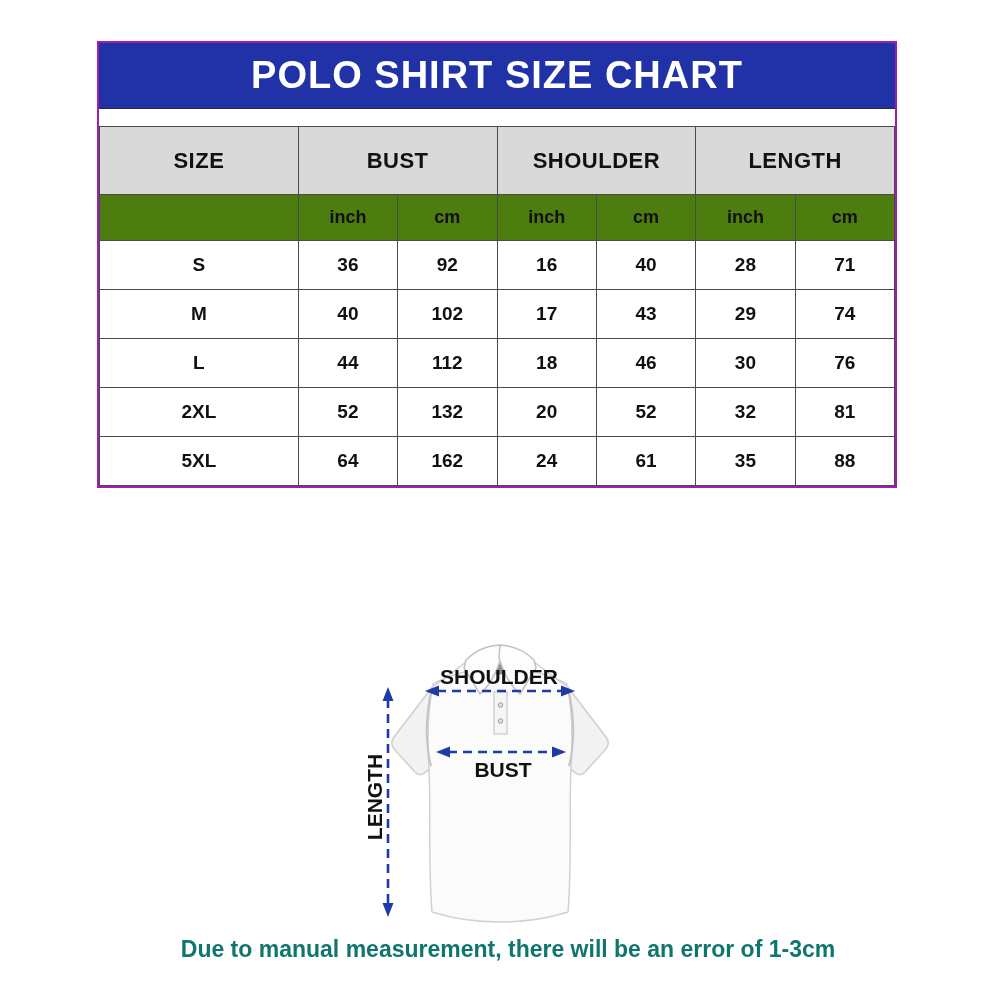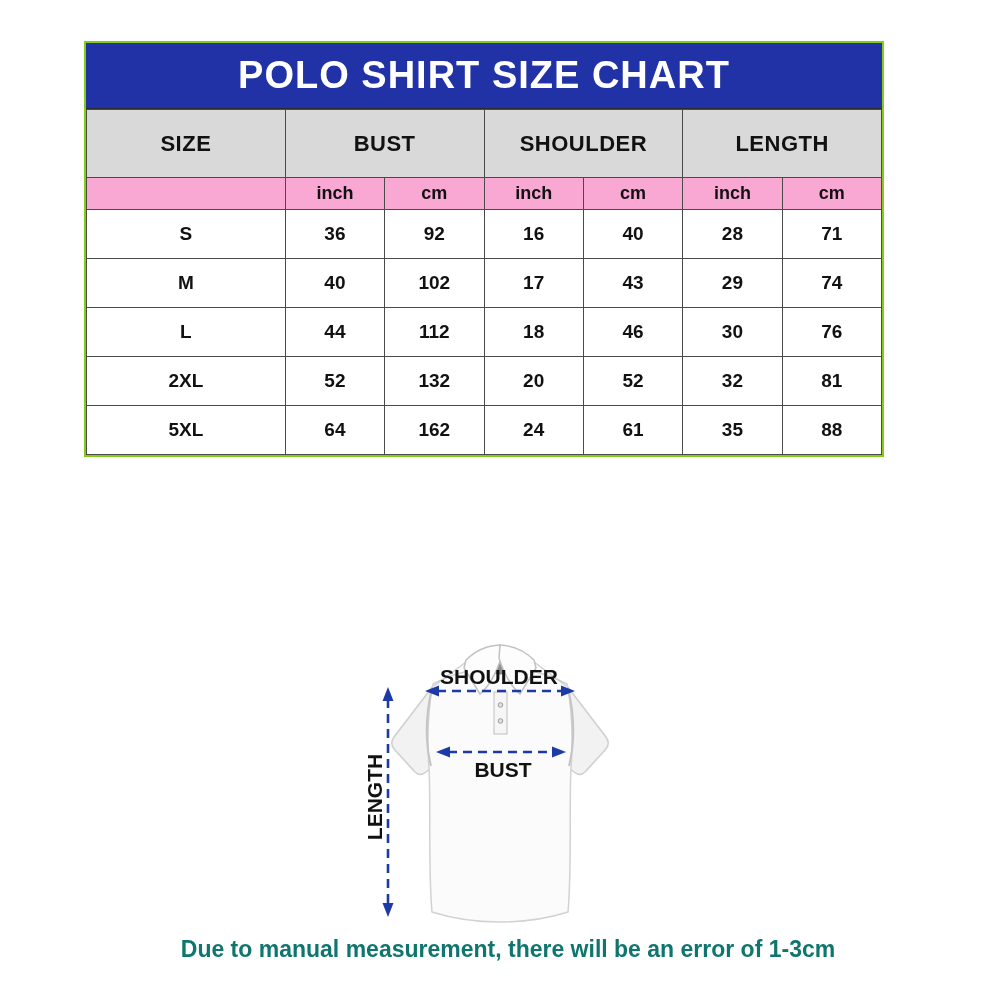--- a/index.html
+++ b/index.html
@@ -8,53 +8,54 @@
     width: 1000px; height: 1000px;
     font-family: "Liberation Sans", sans-serif;
     position: relative;
     overflow: hidden;
   }
   .stage { position: absolute; inset: 0; background: #ffffff; }
 
   
   .chart-wrap {
     position: absolute;
-    left: 84px; top: 41px; width: 800px;
-    border: 2px solid #84cc16;
+    left: 97px; top: 41px; width: 800px;
+    border: 2px solid #a21caf;
     background: #ffffff;
   }
   .banner {
     height: 66px;
     background: #2032a6;
     color: #ffffff;
     display: flex; align-items: center; justify-content: center;
     font-weight: bold; font-size: 38px; letter-spacing: 1px;
     border-bottom: 1px solid #2b2b2b;
   }
   table.size-table {
     width: 100%;
     border-collapse: collapse;
     table-layout: fixed;
+    margin-top: 17px;
   }
   table.size-table th, table.size-table td {
     border: 1px solid #4a4a4a;
     text-align: center;
     vertical-align: middle;
     color: #111111;
   }
   tr.cat-row th {
     background: #d9d9d9;
     height: 68px;
     font-size: 22px;
     font-weight: bold;
     letter-spacing: 0.5px;
   }
   tr.units-row th {
-    background: #f9a8d4;
-    height: 32px;
+    background: #4d7c0f;
+    height: 46px;
     font-size: 18px;
     font-weight: bold;
   }
   tbody.size-body td {
     background: #ffffff;
     height: 49px;
     font-size: 19px;
     font-weight: bold;
   }
   tbody.size-body td.size-cell {

